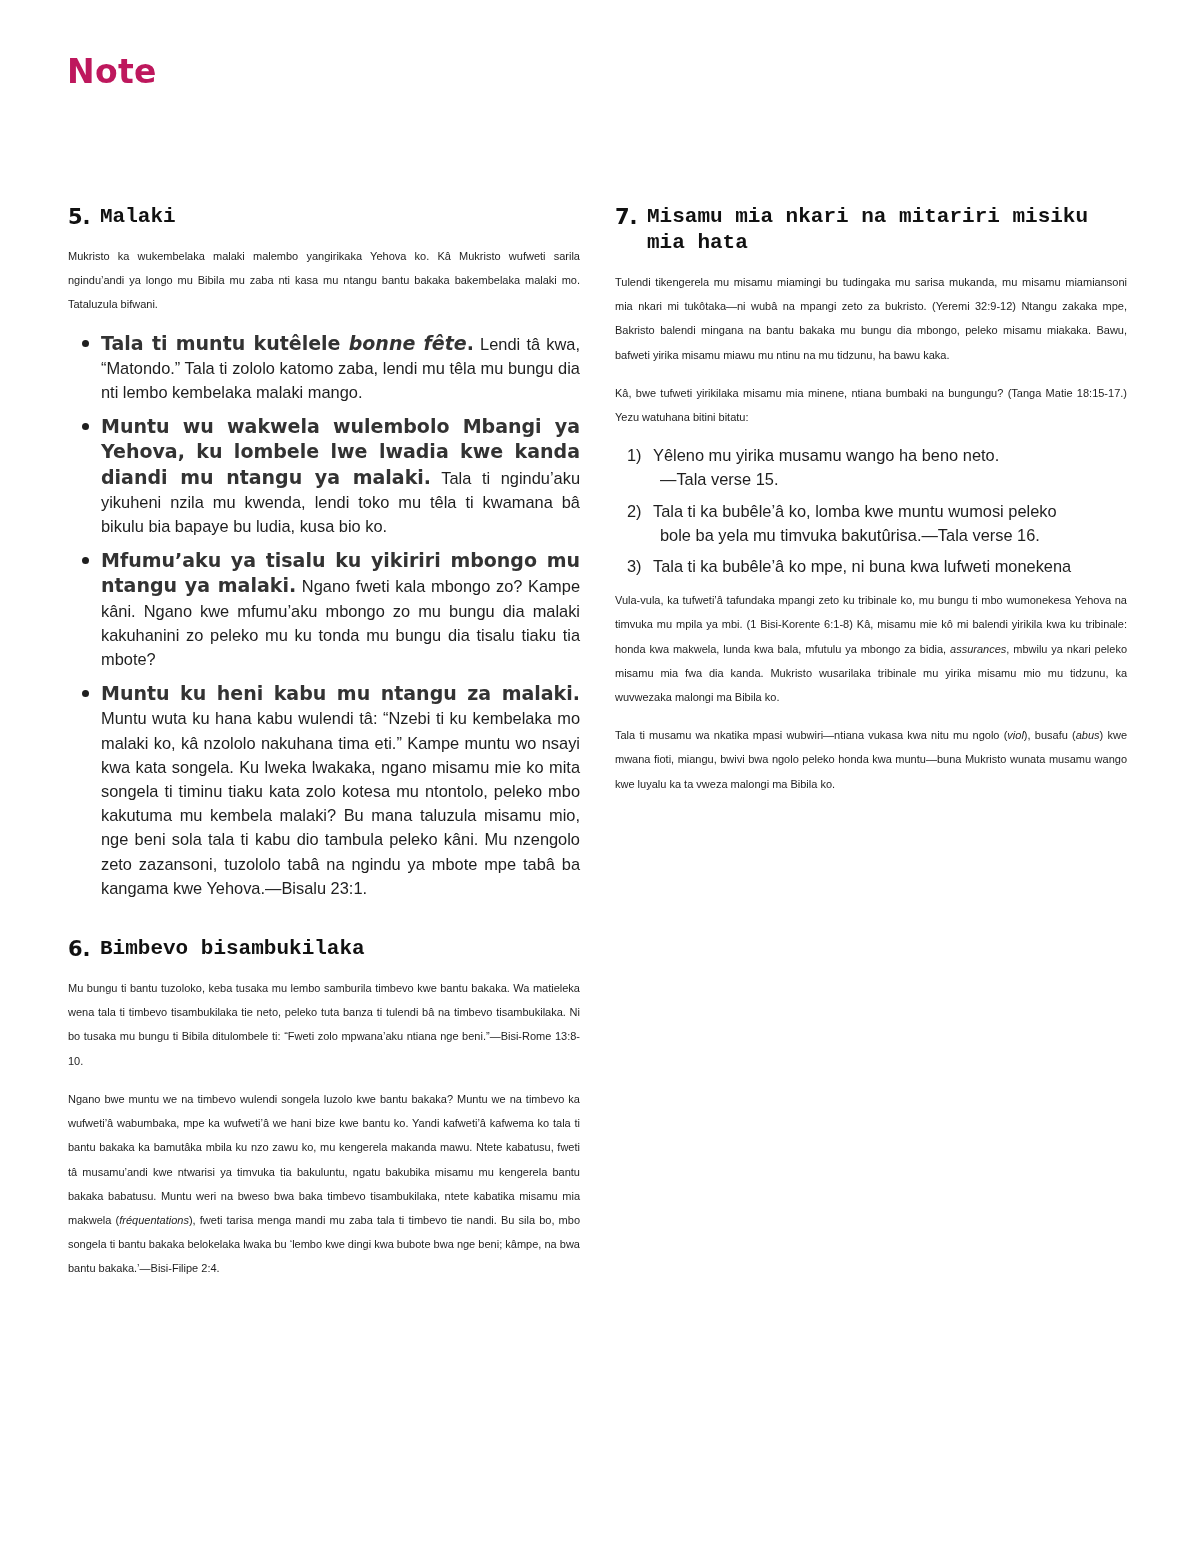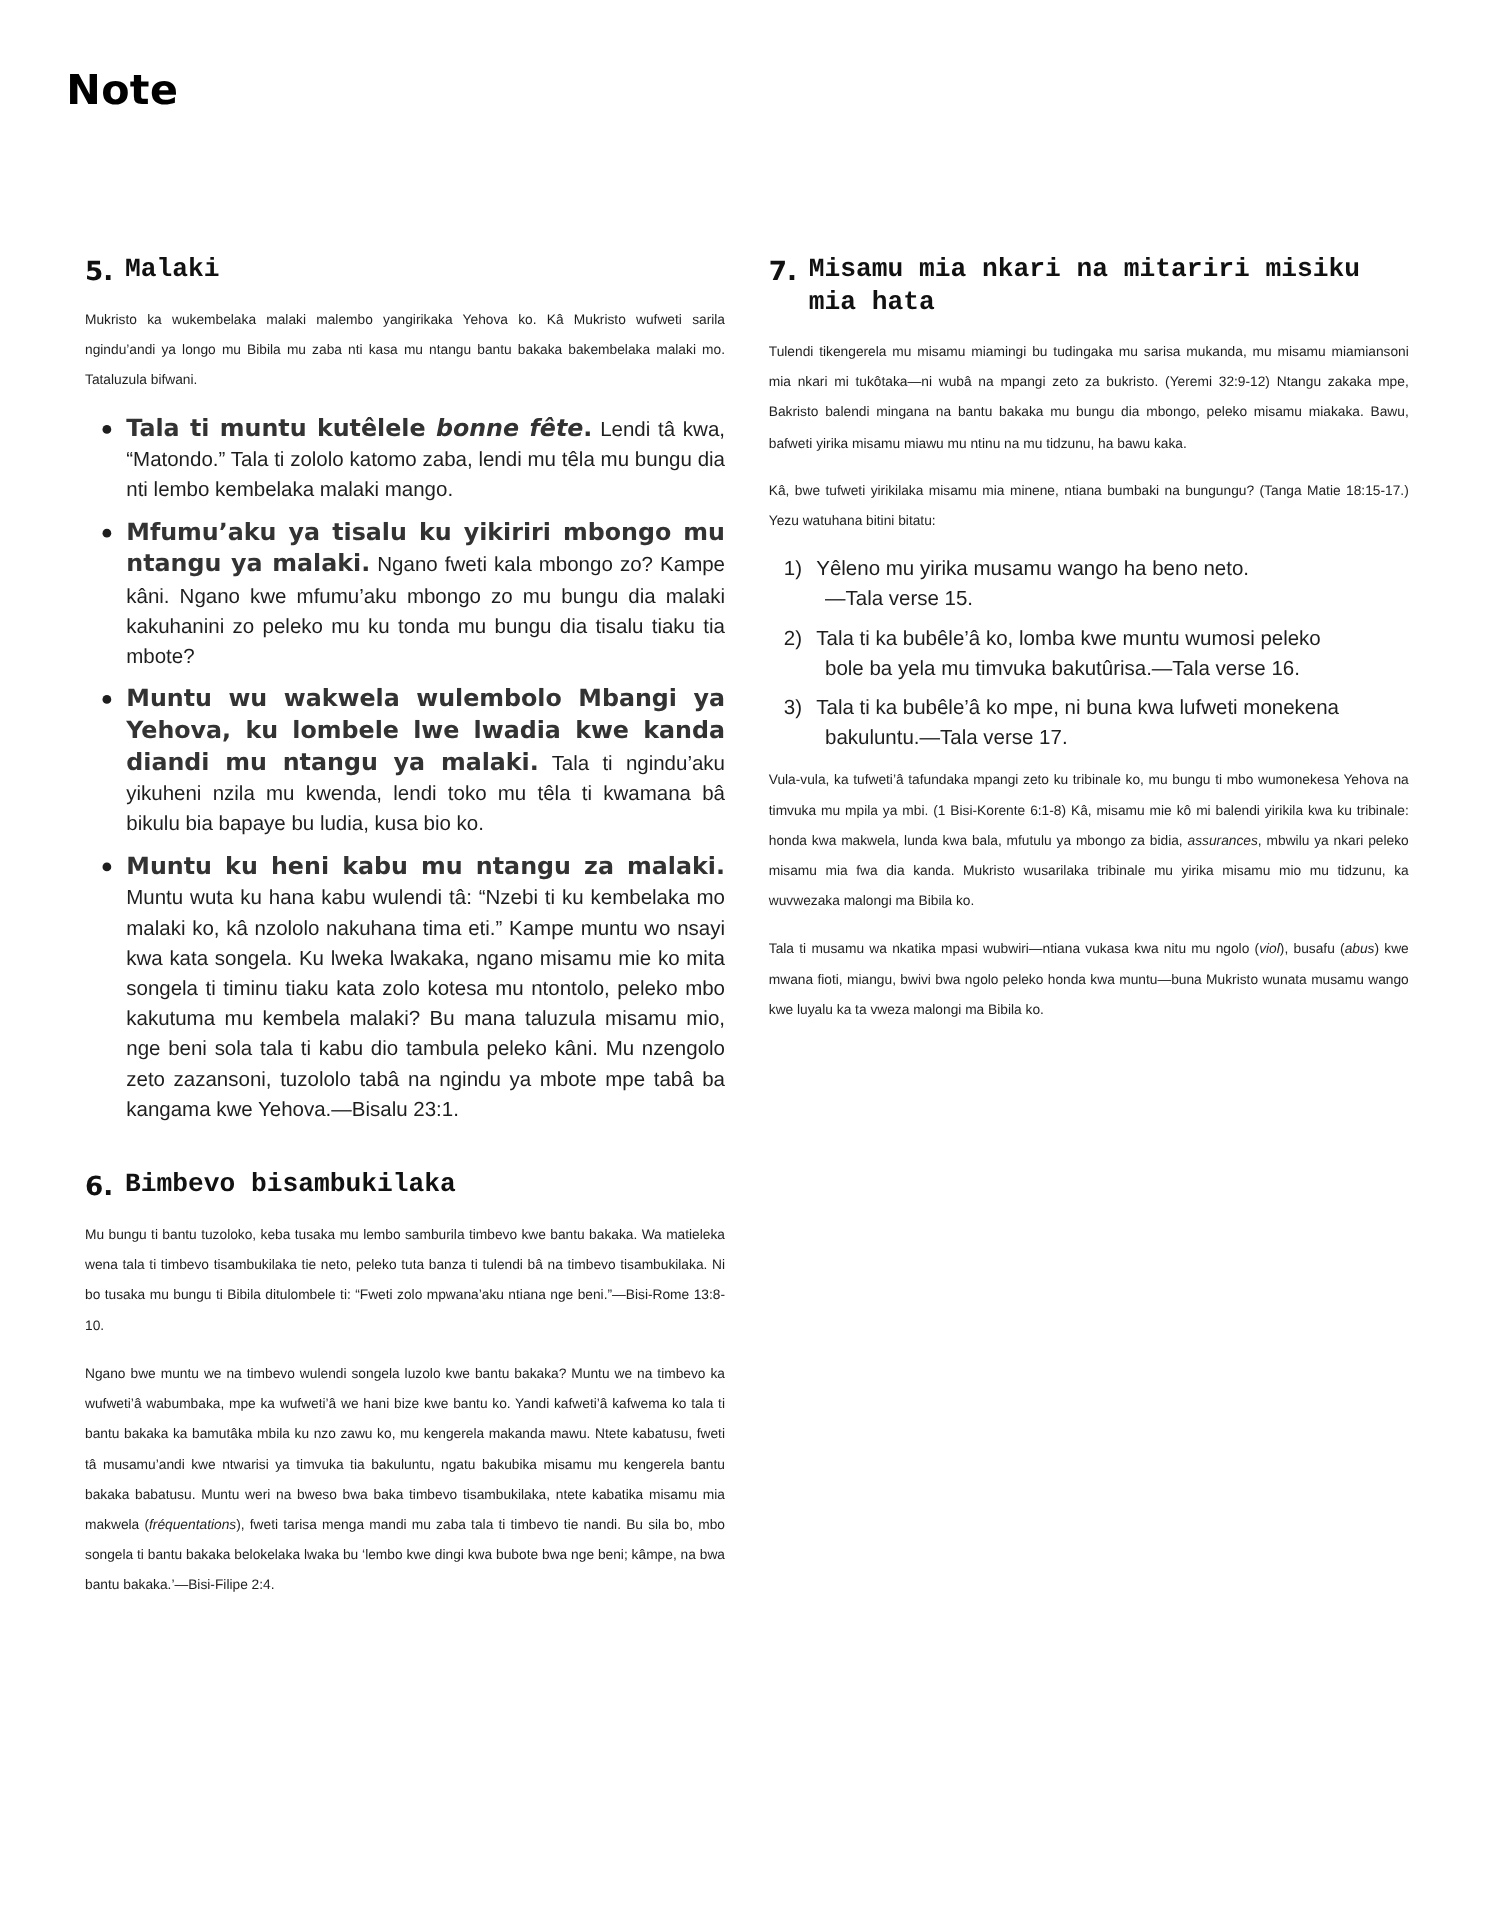--- a/index.html
+++ b/index.html
@@ -1,23 +1,23 @@
 <!DOCTYPE html>
 <html><head>
 <meta charset="utf-8">
 <style>
   html, body { margin: 0; padding: 0; background: #ffffff; }
   body {
     width: 1200px; height: 1543px; position: relative; overflow: hidden;
     font-family: "DejaVu Sans", sans-serif; color: #1e1e1e;
   }
   .page-title {
-    position: absolute; left: 53px; top: 52px;
+    position: absolute; left: 67px; top: 52px;
     font-family: "DejaVu Sans", sans-serif; font-weight: bold;
-    font-size: 33px; color: #000000; letter-spacing: 0.3px; margin: 0;
+    font-size: 33px; color: #be185d; letter-spacing: 0.3px; margin: 0;
   }
   .col { position: absolute; top: 204px; }
   .col-left { left: 68px; width: 512px; }
   .col-right { left: 615px; width: 512px; }
   h2.section-heading {
     font-family: "DejaVu Sans", sans-serif; font-weight: 600;
     font-size: 21px; line-height: 26px; margin: 0 0 14px 0; color: #111;
     display: flex;
   }
   h2.section-heading .num { flex: 0 0 auto; width: 32px; }
@@ -62,25 +62,25 @@
     </h2>
     <p class="body">Mukristo ka wukembelaka malaki malembo yangirikaka Yehova ko. Kâ Mukristo wufweti sarila ngindu’andi ya longo mu Bibila mu zaba nti kasa mu ntangu bantu bakaka bakembelaka malaki mo. Tataluzula bifwani.</p>
 
     <ul class="bullets">
       <li>
         <span class="dot"></span>
         <span class="b"><span>Tala ti muntu kutêlele </span><span class="bi">bonne fête</span><span>.</span></span><span> Lendi tâ kwa, “Matondo.” Tala ti zololo katomo zaba, lendi mu têla mu bungu dia nti lembo kembelaka malaki mango.</span>
       </li>
       <li>
         <span class="dot"></span>
-        <span class="b">Mfumu’aku ya tisalu ku yikiriri mbongo mu ntangu ya malaki.</span><span> Ngano fweti kala mbongo zo? Kampe kâni. Ngano kwe mfumu’aku mbongo zo mu bungu dia malaki kakuhanini zo peleko mu ku tonda mu bungu dia tisalu tiaku tia mbote?</span>
+        <span class="b">Muntu wu wakwela wulembolo Mbangi ya Yehova, ku lombele lwe lwadia kwe kanda diandi mu ntangu ya malaki.</span><span> Tala ti ngindu’aku yikuheni nzila mu kwenda, lendi toko mu têla ti kwamana bâ bikulu bia bapaye bu ludia, kusa bio ko.</span>
       </li>
       <li>
         <span class="dot"></span>
-        <span class="b">Muntu wu wakwela wulembolo Mbangi ya Yehova, ku lombele lwe lwadia kwe kanda diandi mu ntangu ya malaki.</span><span> Tala ti ngindu’aku yikuheni nzila mu kwenda, lendi toko mu têla ti kwamana bâ bikulu bia bapaye bu ludia, kusa bio ko.</span>
+        <span class="b">Mfumu’aku ya tisalu ku yikiriri mbongo mu ntangu ya malaki.</span><span> Ngano fweti kala mbongo zo? Kampe kâni. Ngano kwe mfumu’aku mbongo zo mu bungu dia malaki kakuhanini zo peleko mu ku tonda mu bungu dia tisalu tiaku tia mbote?</span>
       </li>
       <li>
         <span class="dot"></span>
         <span class="b">Muntu ku heni kabu mu ntangu za malaki.</span><span> Muntu wuta ku hana kabu wulendi tâ: “Nzebi ti ku kembelaka mo malaki ko, kâ nzololo nakuhana tima eti.” Kampe muntu wo nsayi kwa kata songela. Ku lweka lwakaka, ngano misamu mie ko mita songela ti timinu tiaku kata zolo kotesa mu ntontolo, peleko mbo kakutuma mu kembela malaki? Bu mana taluzula misamu mio, nge beni sola tala ti kabu dio tambula peleko kâni. Mu nzengolo zeto zazansoni, tuzololo tabâ na ngindu ya mbote mpe tabâ ba kangama kwe Yehova.—Bisalu 23:1.</span>
       </li>
     </ul>
   </section>
 
   <div class="gap-section"></div>
 
@@ -110,20 +110,19 @@
         <span class="cont">—Tala verse 15.</span>
       </li>
       <li>
         <span class="n">2)</span>
         <span>Tala ti ka bubêle’â ko, lomba kwe muntu wumosi peleko</span>
         <span class="cont">bole ba yela mu timvuka bakutûrisa.—Tala verse 16.</span>
       </li>
       <li>
         <span class="n">3)</span>
         <span>Tala ti ka bubêle’â ko mpe, ni buna kwa lufweti monekena</span>
-        <span class="cont">bakuluntu.—Tala verse 17.</span>
       </li>
     </ol>
 
     <p class="body"><span>Vula-vula, ka tufweti’â tafundaka mpangi zeto ku tribinale ko, mu bungu ti mbo wumonekesa Yehova na timvuka mu mpila ya mbi. (1 Bisi-Korente 6:1-8) Kâ, misamu mie kô mi balendi yirikila kwa ku tribinale: honda kwa makwela, lunda kwa bala, mfutulu ya mbongo za bidia, </span><em>assurances</em><span>, mbwilu ya nkari peleko misamu mia fwa dia kanda. Mukristo wusarilaka tribinale mu yirika misamu mio mu tidzunu, ka wuvwezaka malongi ma Bibila ko.</span></p>
     <p class="body"><span>Tala ti musamu wa nkatika mpasi wubwiri—ntiana vukasa kwa nitu mu ngolo (</span><em>viol</em><span>), busafu (</span><em>abus</em><span>) kwe mwana fioti, miangu, bwivi bwa ngolo peleko honda kwa muntu—buna Mukristo wunata musamu wango kwe luyalu ka ta vweza malongi ma Bibila ko.</span></p>
   </section>
 </div>
 
 </body></html>

